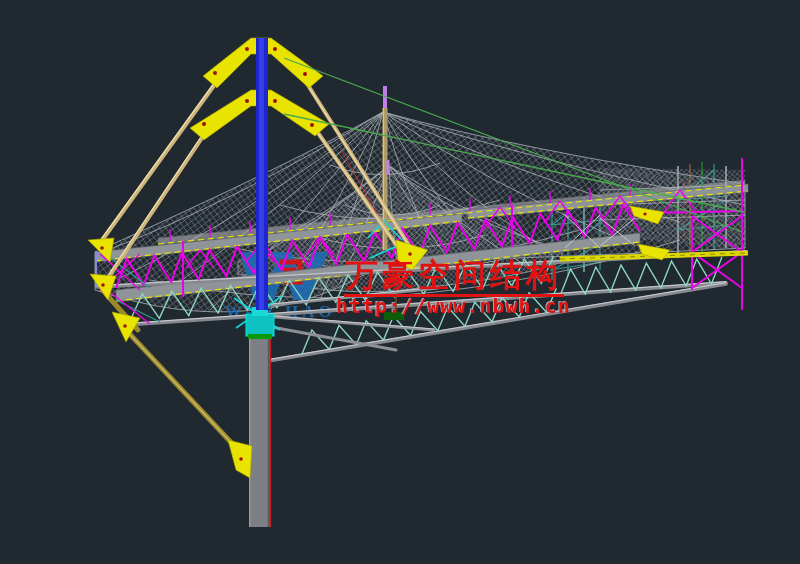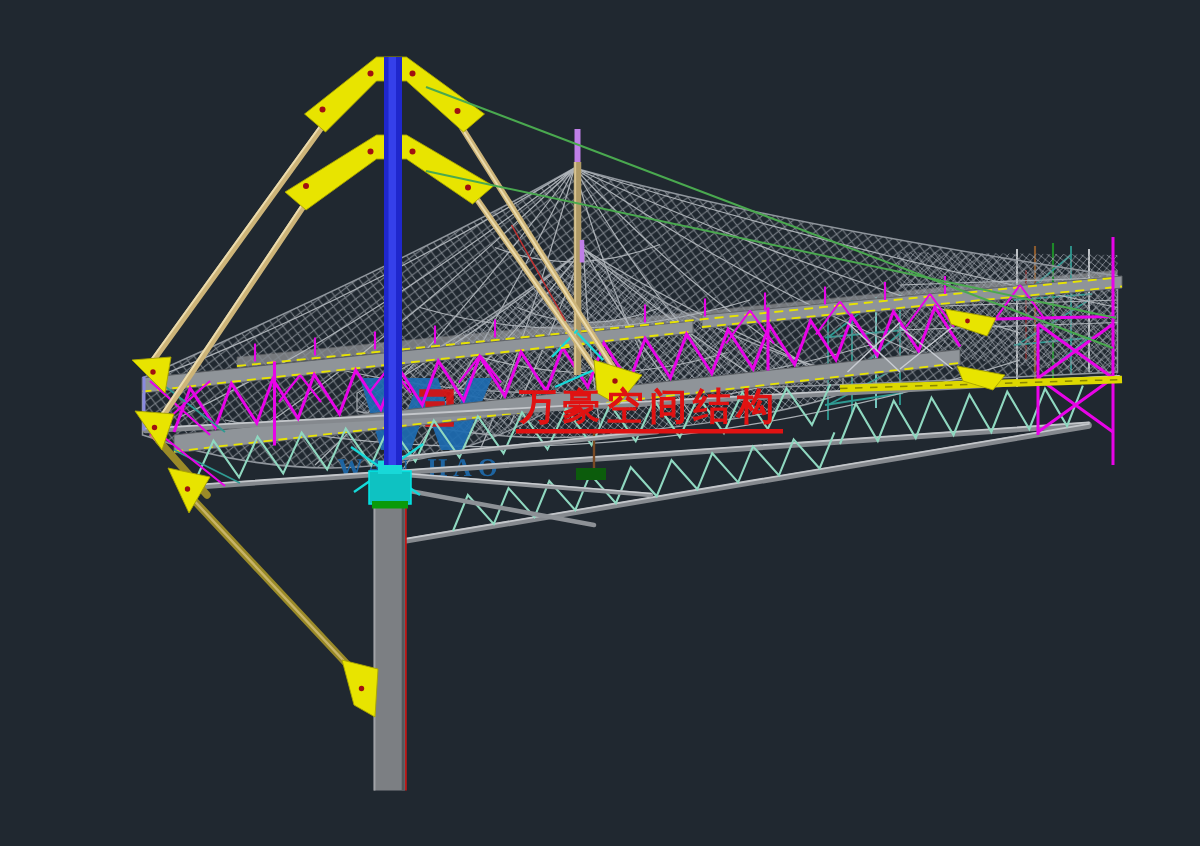--- a/index.html
+++ b/index.html
@@ -26,21 +26,21 @@
   .gusset{fill:#e8e400;stroke:#a8a400;stroke-width:.6}
   .bolt{fill:#a01010}
   .meshl{stroke:#b2b7bd;stroke-width:.8;fill:none;opacity:.95}
   .tan{stroke:#cdb478;stroke-width:4;stroke-linecap:round;fill:none}
   .tanhl{stroke:#ecdcae;stroke-width:1.3;stroke-linecap:round;fill:none}
   .olive{stroke:#9a8a28;stroke-width:5;stroke-linecap:round;fill:none}
   .olivehl{stroke:#c8b468;stroke-width:1.6;stroke-linecap:round;fill:none}
 
   
   .wm-cn{position:absolute;left:344px;top:258px;color:#e01212;font-weight:bold;
-         font-size:25px;letter-spacing:4px;line-height:1.08;white-space:nowrap;
+         font-size:32px;letter-spacing:4px;line-height:1.08;white-space:nowrap;
          border-bottom:3px solid #e01212;padding:0 2px 1px 2px;z-index:5;}
   .wm-url{position:absolute;left:336px;top:294px;color:#e01212;font-weight:bold;
           font-family:"DejaVu Sans Mono",monospace;font-size:20px;letter-spacing:1px;
           white-space:nowrap;text-shadow:-1px -1px 0 rgba(185,190,196,.85);z-index:5;}
   .wanhao-text{font-family:"Liberation Serif",serif;font-weight:bold;font-size:17px;
           letter-spacing:4px;fill:#1e68a8;opacity:.95;}
 </style>
 </head>
 <body>
 
@@ -215,13 +215,14 @@
   </g>
 
   <g>
     <line class="greenc" x1="284" y1="58" x2="742" y2="232"></line>
     <line class="greenc" x1="284" y1="114" x2="744" y2="212"></line>
     <line x1="341" y1="150" x2="377" y2="214" stroke="#c23030" stroke-width="1"></line>
   </g>
 </svg>
 
 <div class="wm-cn">万豪空间结构</div>
+<div class="wm-url">http://www.nbwh.cn</div>
 </div>
 
 </body></html>

